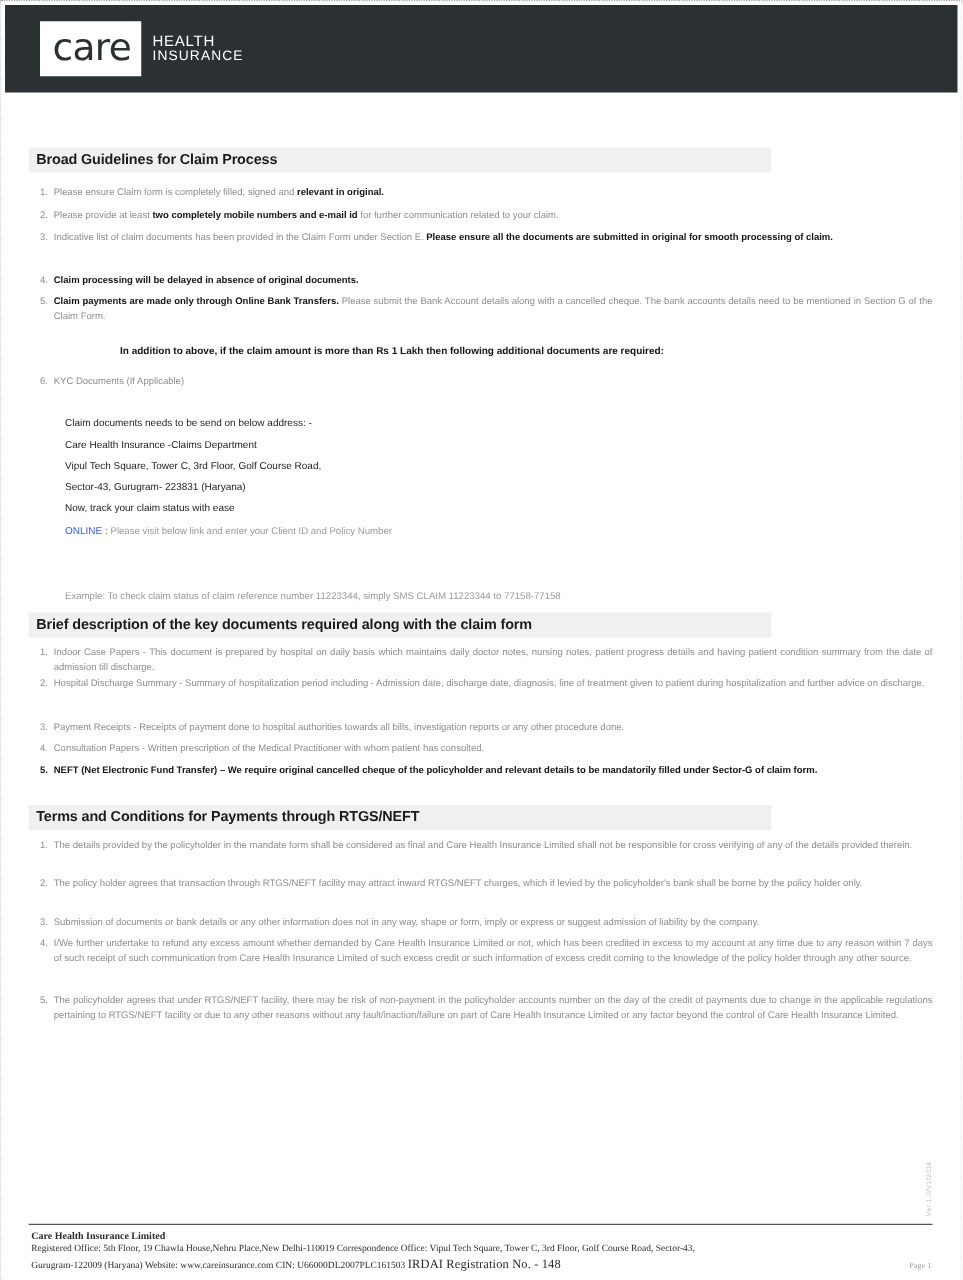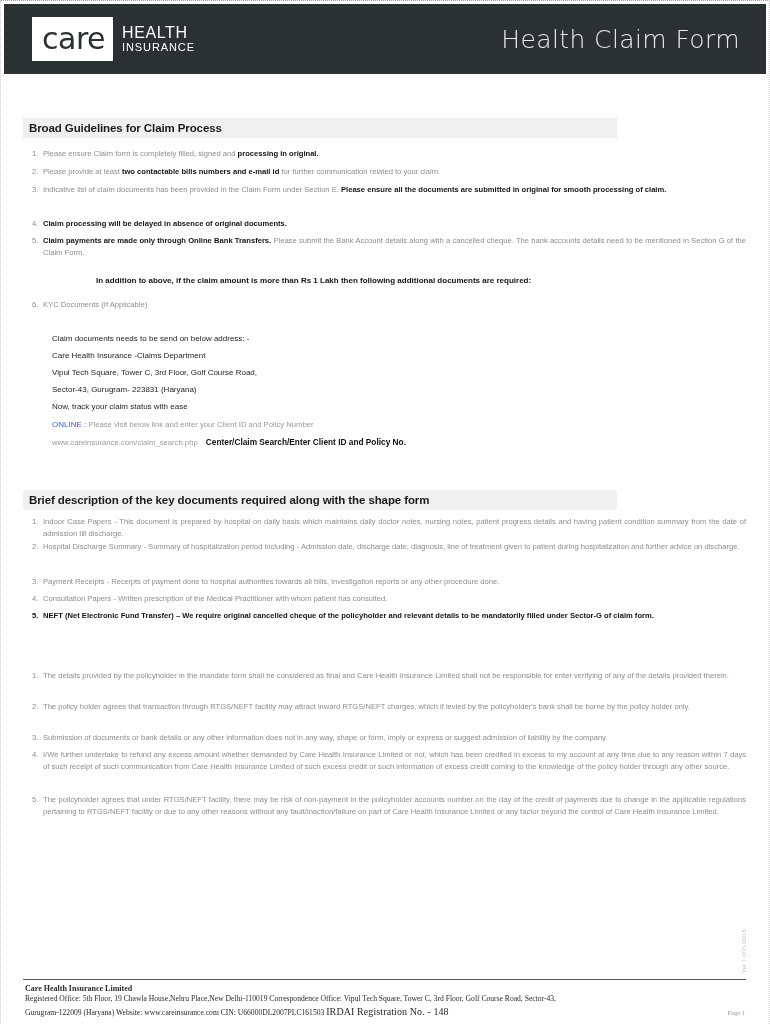--- a/index.html
+++ b/index.html
@@ -56,21 +56,21 @@
     position: relative;
     font-weight: 400;
   }
   .logo-sub {
     margin-left: 9px;
     color: #ffffff;
     line-height: 1.02;
     font-family: "Liberation Sans", sans-serif;
   }
   .logo-sub .l1 {
-    font-size: 16px;
+    font-size: 12px;
     letter-spacing: 0.6px;
     display: block;
     font-weight: 400;
   }
   .logo-sub .l2 {
     font-size: 11px;
     letter-spacing: 0.9px;
     display: block;
     font-weight: 400;
   }
@@ -215,35 +215,34 @@
 
   <div class="header-band">
     <div class="logo-box" style="position: relative;">
       <span class="logo-word">care</span>
       <span class="macron" style="position: absolute; left: 57px; top: 10px;"></span>
     </div>
     <div class="logo-sub">
       <span class="l1">HEALTH</span>
       <span class="l2">INSURANCE</span>
     </div>
-    <div class="header-title">Health Claim Form</div>
   </div>
 
   <div class="sec-head" style="top:117px;">
     <span class="txt">Broad Guidelines for Claim Process</span>
   </div>
 
   <div class="item" style="top:147px; left:22px; width:723px;">
     <span class="num">1.</span>
-    <span class="body"><span>Please ensure Claim form is completely filled, signed and </span><span class="b">processing in original.</span></span>
+    <span class="body"><span>Please ensure Claim form is completely filled, signed and </span><span class="b">relevant in original.</span></span>
   </div>
 
   <div class="item" style="top:165px; left:22px; width:723px;">
     <span class="num">2.</span>
-    <span class="body"><span>Please provide at least </span><span class="b">two contactable bills numbers and e-mail id</span><span> for further communication related to your claim.</span></span>
+    <span class="body"><span>Please provide at least </span><span class="b">two completely mobile numbers and e-mail id</span><span> for further communication related to your claim.</span></span>
   </div>
 
   <div class="item just" style="top:183px; left:22px; width:723px;">
     <span class="num">3.</span>
     <span class="body"><span>Indicative list of claim documents has been provided in the Claim Form under Section E. </span><span class="b">Please ensure all the documents are submitted in original for smooth processing of claim.</span></span>
   </div>
 
   <div class="item" style="top:217px; left:22px; width:723px;">
     <span class="num">4.</span>
     <span class="body"><span class="b">Claim processing will be delayed in absence of original documents.</span></span>
@@ -264,27 +263,24 @@
   <div class="addr" style="top:334px;">Claim documents needs to be send on below address: -</div>
   <div class="addr" style="top:351px;">Care Health Insurance -Claims Department</div>
   <div class="addr" style="top:368px;">Vipul Tech Square, Tower C, 3rd Floor, Golf Course Road,</div>
   <div class="addr" style="top:385px;">Sector-43, Gurugram- 223831 (Haryana)</div>
   <div class="addr" style="top:402px;">Now, track your claim status with ease</div>
 
   <div class="chan" style="top:419px;">
     <span class="tag">ONLINE :</span>
     <span>Please visit below link and enter your Client ID and Policy Number</span>
   </div>
-  <div class="chan" style="top:436px;">
-    <span>www.careinsurance.com/claim_search.php</span>
-    <span class="strong" style="margin-left:6px;">Center/Claim Search/Enter Client ID and Policy No.</span>
-  </div>
+  <div class="chan" style="top:471px;">Example: To check claim status of claim reference number 11223344, simply SMS CLAIM 11223344 to 77158-77158</div>
 
   <div class="sec-head" style="top:489px;">
-    <span class="txt">Brief description of the key documents required along with the shape form</span>
+    <span class="txt">Brief description of the key documents required along with the claim form</span>
   </div>
 
   <div class="item just" style="top:515px; left:22px; width:723px;">
     <span class="num">1.</span>
     <span class="body">Indoor Case Papers - This document is prepared by hospital on daily basis which maintains daily doctor notes, nursing notes, patient progress details and having patient condition summary from the date of admission till discharge.</span>
   </div>
   <div class="item just" style="top:540px; left:22px; width:723px;">
     <span class="num">2.</span>
     <span class="body">Hospital Discharge Summary - Summary of hospitalization period including - Admission date, discharge date, diagnosis, line of treatment given to patient during hospitalization and further advice on discharge.</span>
   </div>
@@ -294,24 +290,27 @@
   </div>
   <div class="item just" style="top:592px; left:22px; width:723px;">
     <span class="num">4.</span>
     <span class="body">Consultation Papers - Written prescription of the Medical Practitioner with whom patient has consulted.</span>
   </div>
   <div class="item just" style="top:609px; left:22px; width:723px;">
     <span class="num" style="color:#141414;font-weight:bold;">5.</span>
     <span class="body b">NEFT (Net Electronic Fund Transfer) – We require original cancelled cheque of the policyholder and relevant details to be mandatorily filled under Sector-G of claim form.</span>
   </div>
 
+  <div class="sec-head" style="top:643px;">
+    <span class="txt">Terms and Conditions for Payments through RTGS/NEFT</span>
+  </div>
 
   <div class="item just" style="top:669px; left:22px; width:723px;">
     <span class="num">1.</span>
-    <span class="body">The details provided by the policyholder in the mandate form shall be considered as final and Care Health Insurance Limited shall not be responsible for enter verifying of any of the details provided therein.</span>
+    <span class="body">The details provided by the policyholder in the mandate form shall be considered as final and Care Health Insurance Limited shall not be responsible for cross verifying of any of the details provided therein.</span>
   </div>
   <div class="item just" style="top:700px; left:22px; width:723px;">
     <span class="num">2.</span>
     <span class="body">The policy holder agrees that transaction through RTGS/NEFT facility may attract inward RTGS/NEFT charges, which if levied by the policyholder's bank shall be borne by the policy holder only.</span>
   </div>
   <div class="item just" style="top:731px; left:22px; width:723px;">
     <span class="num">3.</span>
     <span class="body">Submission of documents or bank details or any other information does not in any way, shape or form, imply or express or suggest admission of liability by the company.</span>
   </div>
   <div class="item just" style="top:748px; left:22px; width:723px;">

